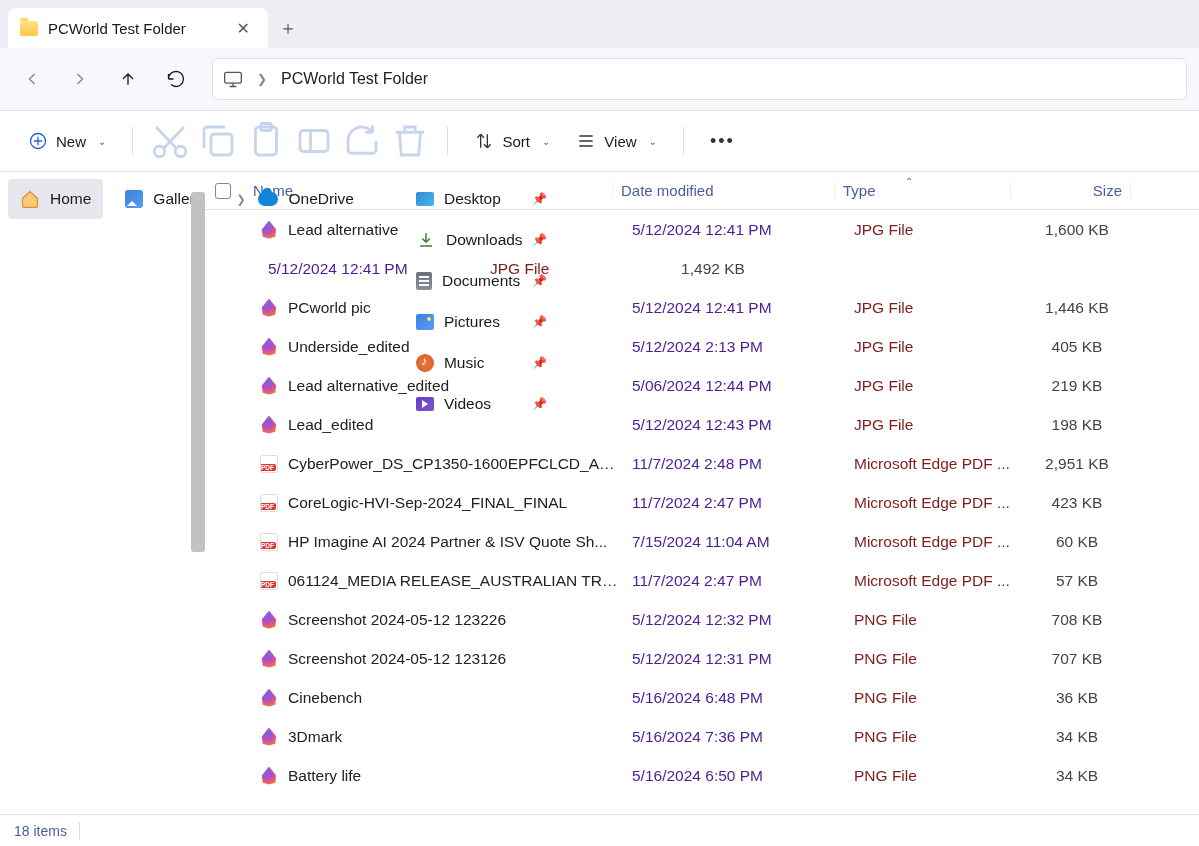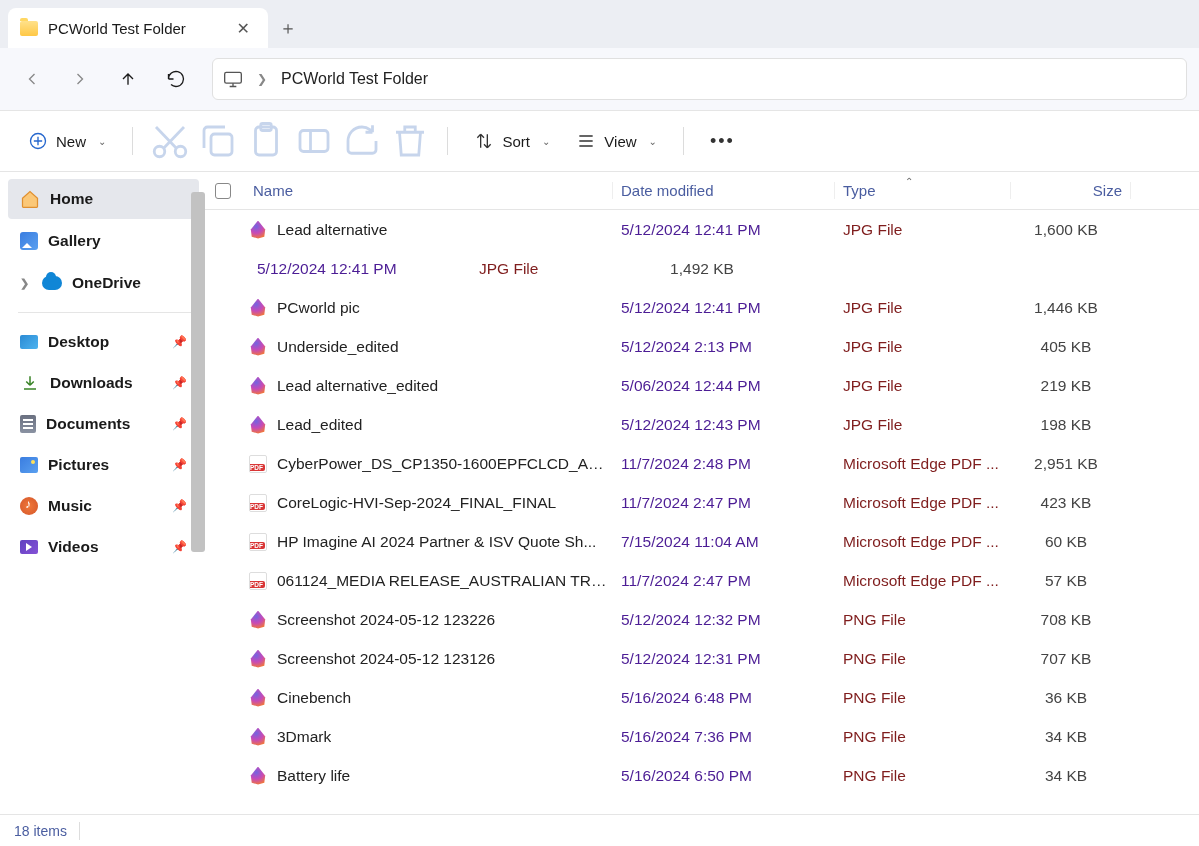--- a/index.html
+++ b/index.html
@@ -26,21 +26,21 @@
 .toolbar { height: 62px; border-top: 1px solid #e5e5e5; border-bottom: 1px solid #e5e5e5; display: flex; align-items: center; padding: 0 18px; gap: 6px; }
 .toolbar-btn { height: 38px; display: flex; align-items: center; gap: 8px; padding: 0 10px; border-radius: 4px; cursor: pointer; font-size: 15px; }
 .toolbar-btn svg { width: 20px; height: 20px; }
 .toolbar-sep { width: 1px; height: 28px; background: #dcdcdc; margin: 0 10px; }
 .icon-btn { width: 42px; height: 38px; display: flex; align-items: center; justify-content: center; color: #8aa6d6; cursor: pointer; border-radius: 4px; }
 .icon-btn.disabled { color: #b0c4e4; opacity: .7; }
 .dropdown-caret { font-size: 10px; color: #666; margin-left: 4px; }
 
 
 .content { display: flex; height: calc(846px - 48px - 62px - 62px - 32px); }
-.sidebar { width: 205px; padding: 6px 0 6px 4px; position: relative; display: flex; flex-direction: column; font-weight: bold; }
+.sidebar { width: 205px; padding: 6px 0 6px 4px; position: relative; display: flex; flex-direction: row; }
 .sidebar-scroll { position: absolute; top: 20px; right: 0; width: 14px; height: 360px; background: #c2c2c2; border-radius: 3px; }
 .side-item { height: 40px; display: flex; align-items: center; gap: 10px; padding: 0 12px; margin: 1px 6px 1px 4px; border-radius: 4px; cursor: pointer; font-size: 15.5px; color: #1a1a1a; }
 .side-item.selected { background: #e5e7ec; }
 .side-item .pin { margin-left: auto; color: #999; font-size: 12px; }
 .side-item .expand { color: #888; font-size: 11px; width: 12px; }
 .side-divider { height: 1px; background: #e5e5e5; margin: 8px 14px; }
 
 
 .ic { width: 20px; height: 20px; display: inline-flex; align-items: center; justify-content: center; flex-shrink: 0; }
 .ic-home { width:20px;height:20px; }
@@ -68,21 +68,21 @@
 .col-name { width: 398px; display: flex; align-items: center; gap: 22px; }
 .col-name .check { width: 16px; height: 16px; border: 1.5px solid #888; border-radius: 3px; }
 .col-date { width: 222px; }
 .col-type { width: 176px; position: relative; }
 .col-type .sort-ind { position: absolute; top: -6px; left: 70px; font-size: 10px; color: #666; }
 .col-size { width: 120px; text-align: right; padding-right: 8px; }
 .col-headers > div { border-right: 1px solid #eee; padding-left: 8px; }
 .col-headers .col-name { padding-left: 0; }
 
 .rows { overflow-y: auto; }
-.row { display: flex; height: 39px; align-items: center; padding-left: 44px; font-size: 15.5px; color: #222; cursor: pointer; }
+.row { display: flex; height: 39px; align-items: center; padding-left: 44px; font-size: 15.5px; color: #222; cursor: pointer; margin-left: 11px; }
 .row .r-name { width: 364px; display: flex; align-items: center; gap: 10px; overflow: hidden; }
 .row .r-name span { white-space: nowrap; overflow: hidden; text-overflow: ellipsis; }
 .row .r-date { width: 222px; color: #4c1d95; padding-left: 8px; }
 .row .r-type { width: 176px; color: #7f1d1d; padding-left: 8px; white-space: nowrap; overflow: hidden; text-overflow: ellipsis; }
 .row .r-size { width: 114px; text-align: center; color: #444; padding-right: 4px; }
 
 .file-ic { width: 18px; height: 18px; flex-shrink: 0; }
 .file-ic.fire { background: radial-gradient(circle at 40% 30%, #7464e0,#c64ab8 40%,#f67c2a 80%); border-radius: 2px 2px 4px 4px; clip-path: polygon(50% 0%, 70% 25%, 90% 50%, 85% 90%, 50% 100%, 15% 90%, 10% 50%, 30% 25%); }
 .file-ic.pdf { background: #fff; border: 1px solid #ddd; border-radius: 2px; position: relative; }
 .file-ic.pdf::after { content:"PDF"; position:absolute; bottom:1px; left:-2px; font-size:6.5px; background:#d93636; color:#fff; padding:0 2px; border-radius:2px; font-weight:bold; }

